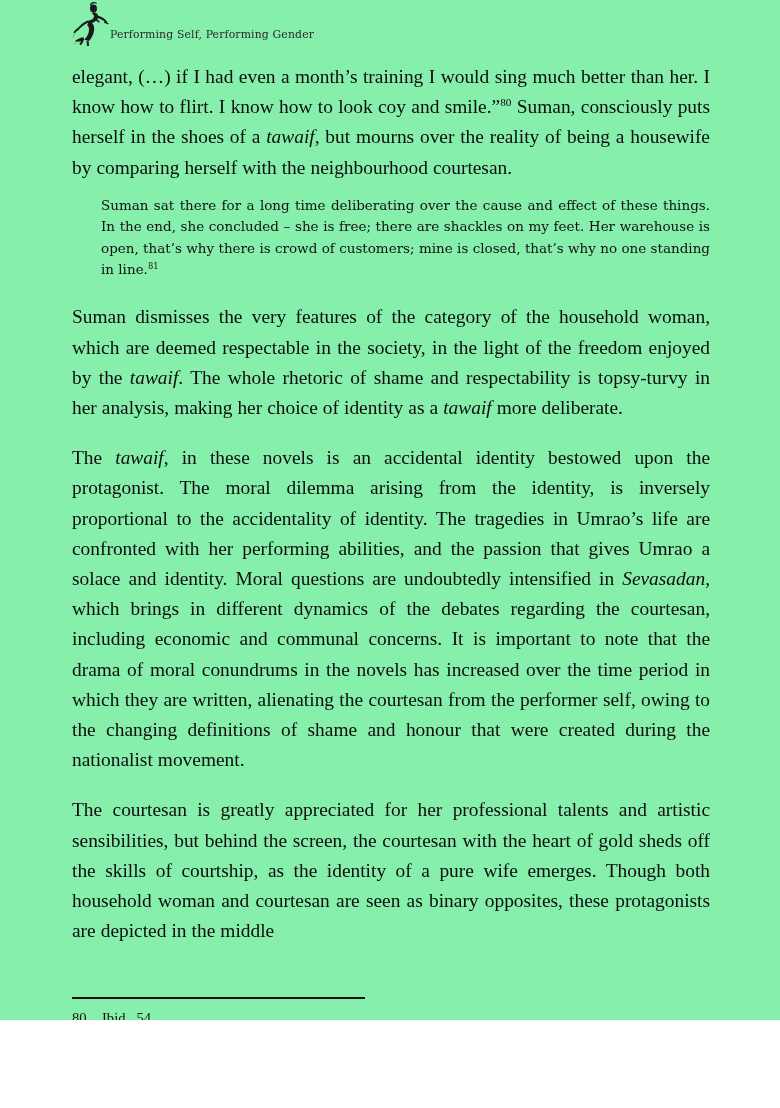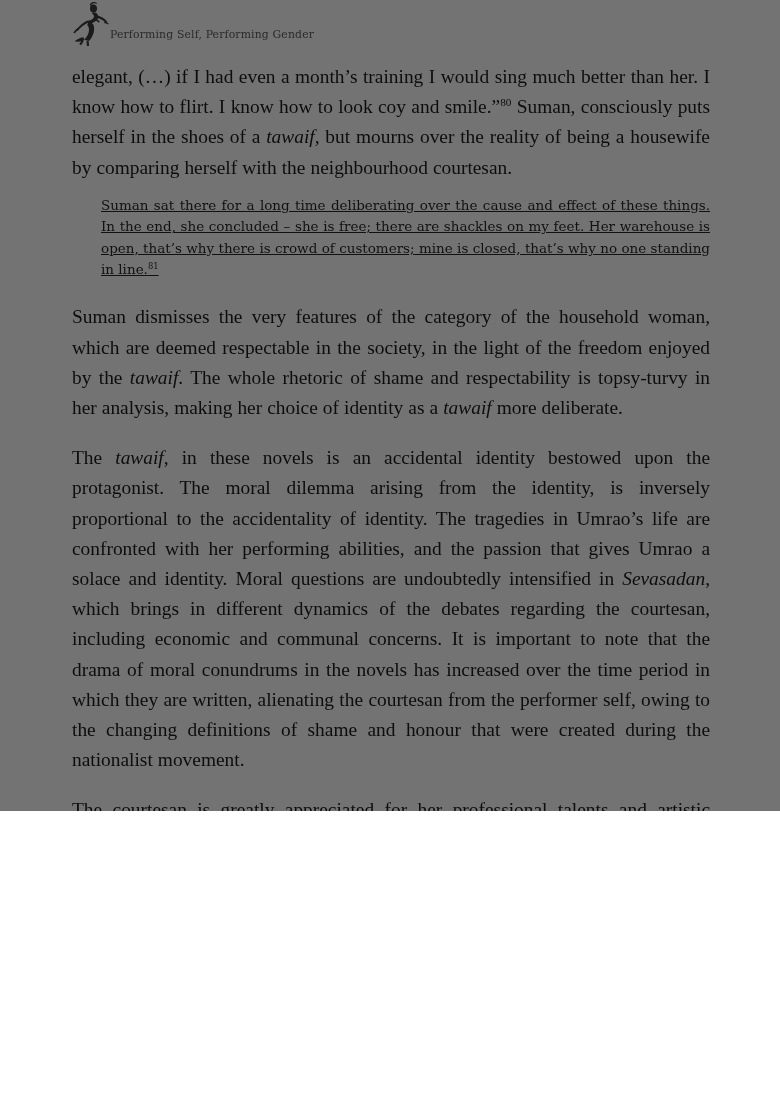--- a/index.html
+++ b/index.html
@@ -3,22 +3,22 @@
 <meta charset="utf-8">
 <style>
   html, body {
     margin: 0;
     padding: 0;
     background: #ffffff;
   }
   .page {
     position: relative;
     width: 780px;
-    height: 811px;
-    background: #737373;
+    height: 1020px;
+    background: #86efac;
     overflow: hidden;
     font-family: "Liberation Serif", serif;
     color: #0d0d0d;
   }
 
   
   .runhead {
     position: absolute;
     left: 68px;
     top: 2px;
@@ -73,21 +73,20 @@
   
   blockquote.quote {
     margin: 0 0 22px 0;
     padding: 0 0 0 29px;
     font-family: "DejaVu Serif", serif;
     font-size: 13.5px;
     line-height: 21.4px;
     text-align: justify;
     text-justify: inter-word;
     color: #111111;
-    text-decoration: underline;
   }
   blockquote.quote sup { font-size: 0.62em; }
 
   
   .footnotes {
     position: absolute;
     left: 72px;
     top: 997px;
     width: 638px;
   }

